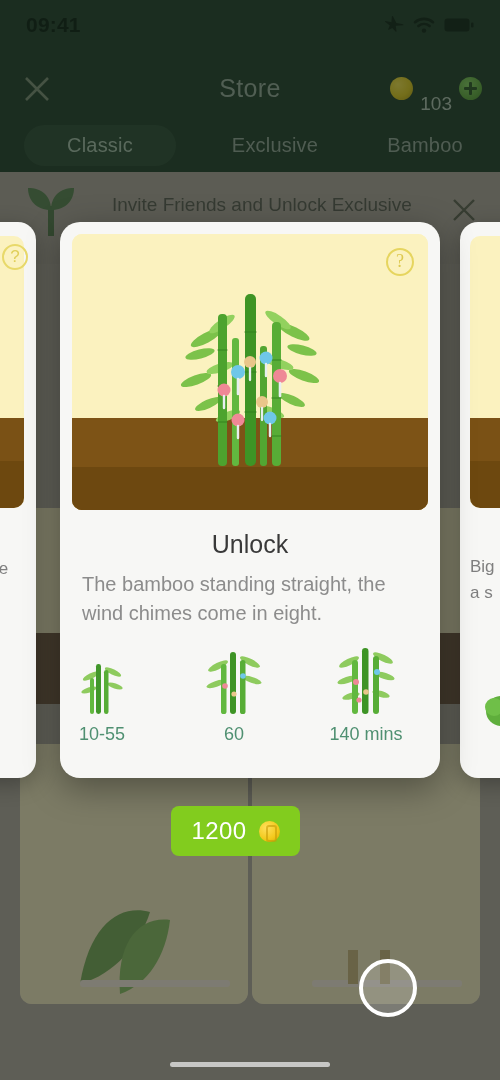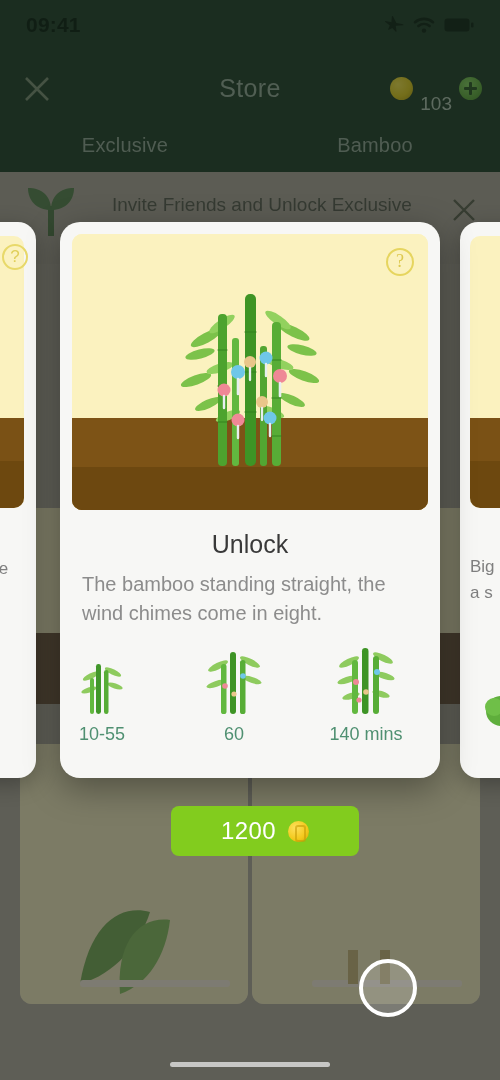--- a/index.html
+++ b/index.html
@@ -176,21 +176,21 @@
   .stages {
     position: absolute; left: 2px; top: 420px; width: 344px;
     display: flex; justify-content: space-between;
   }
   .stage { width: 80px; text-align: center; }
   .stage-art { height: 74px; display: flex; align-items: flex-end; justify-content: center; }
   .stage-label { margin-top: 8px; font-size: 18px; color: #4f9071; }
 
   
   .buy-btn {
-    position: absolute; left: 171px; top: 806px; width: 188px; height: 50px;
+    position: absolute; left: 171px; top: 806px; width: 129px; height: 50px;
     background: #82cc1e; border-radius: 8px;
     display: flex; align-items: center; justify-content: center; gap: 12px;
   }
   .buy-price { font-size: 24px; color: #ffffff; letter-spacing: .4px; }
   .buy-coin {
     width: 21px; height: 21px; border-radius: 50%;
     background: radial-gradient(circle at 36% 32%, #ffe05c 0%, #f3c91c 58%, #d2a400 100%);
     position: relative;
   }
   .buy-coin::after {
@@ -311,20 +311,21 @@
         </svg>
         <div class="nav-title">Store</div>
         <div class="coin-pill">
           <span class="coin-dot"></span>
           <span class="coin-count">103</span>
           <span class="coin-plus"></span>
         </div>
       </div>
 
       <div class="tabs">
+        <div class="tab active">Classic</div>
         <div class="tab">Exclusive</div>
         <div class="tab">Bamboo</div>
       </div>
     </div>
     <div class="scrim-top"></div>
   </div>
 
   <div class="peek left">
     <div class="peek-img">
       <div class="psoil"></div>

